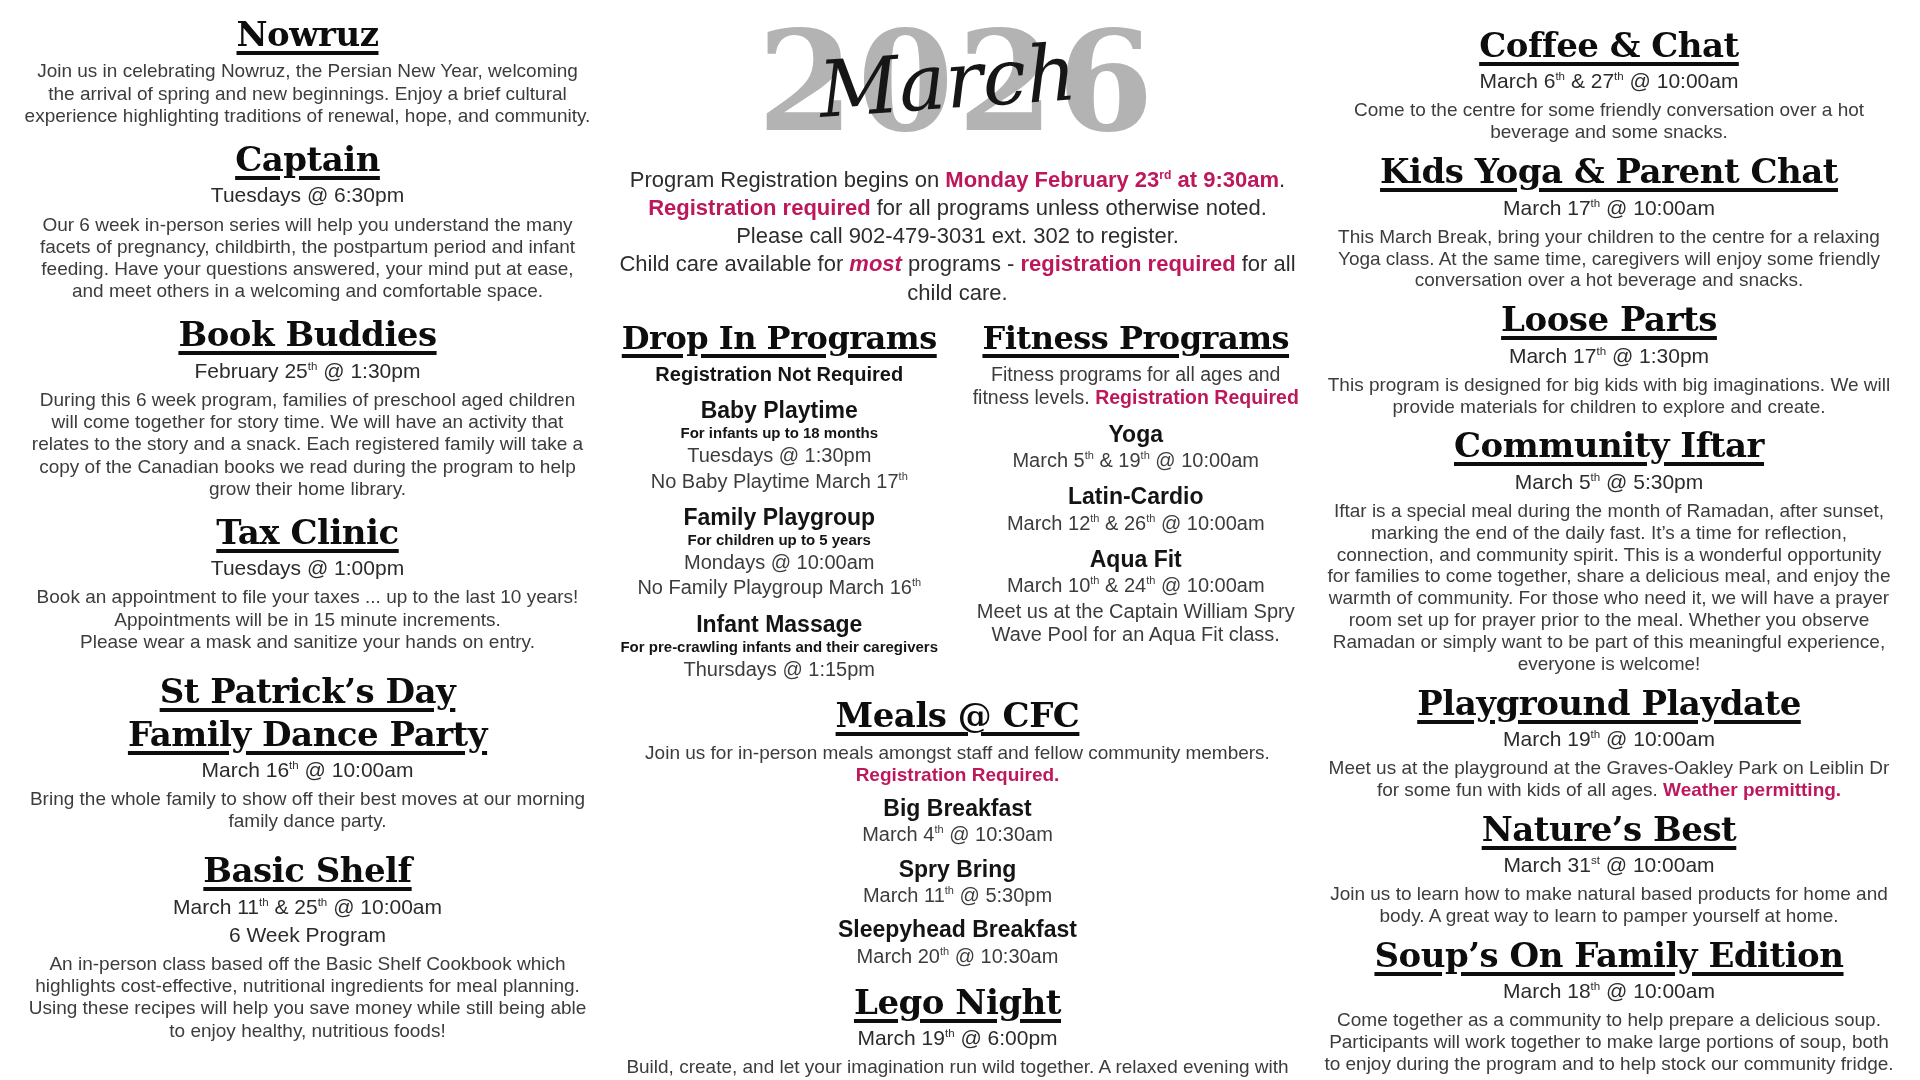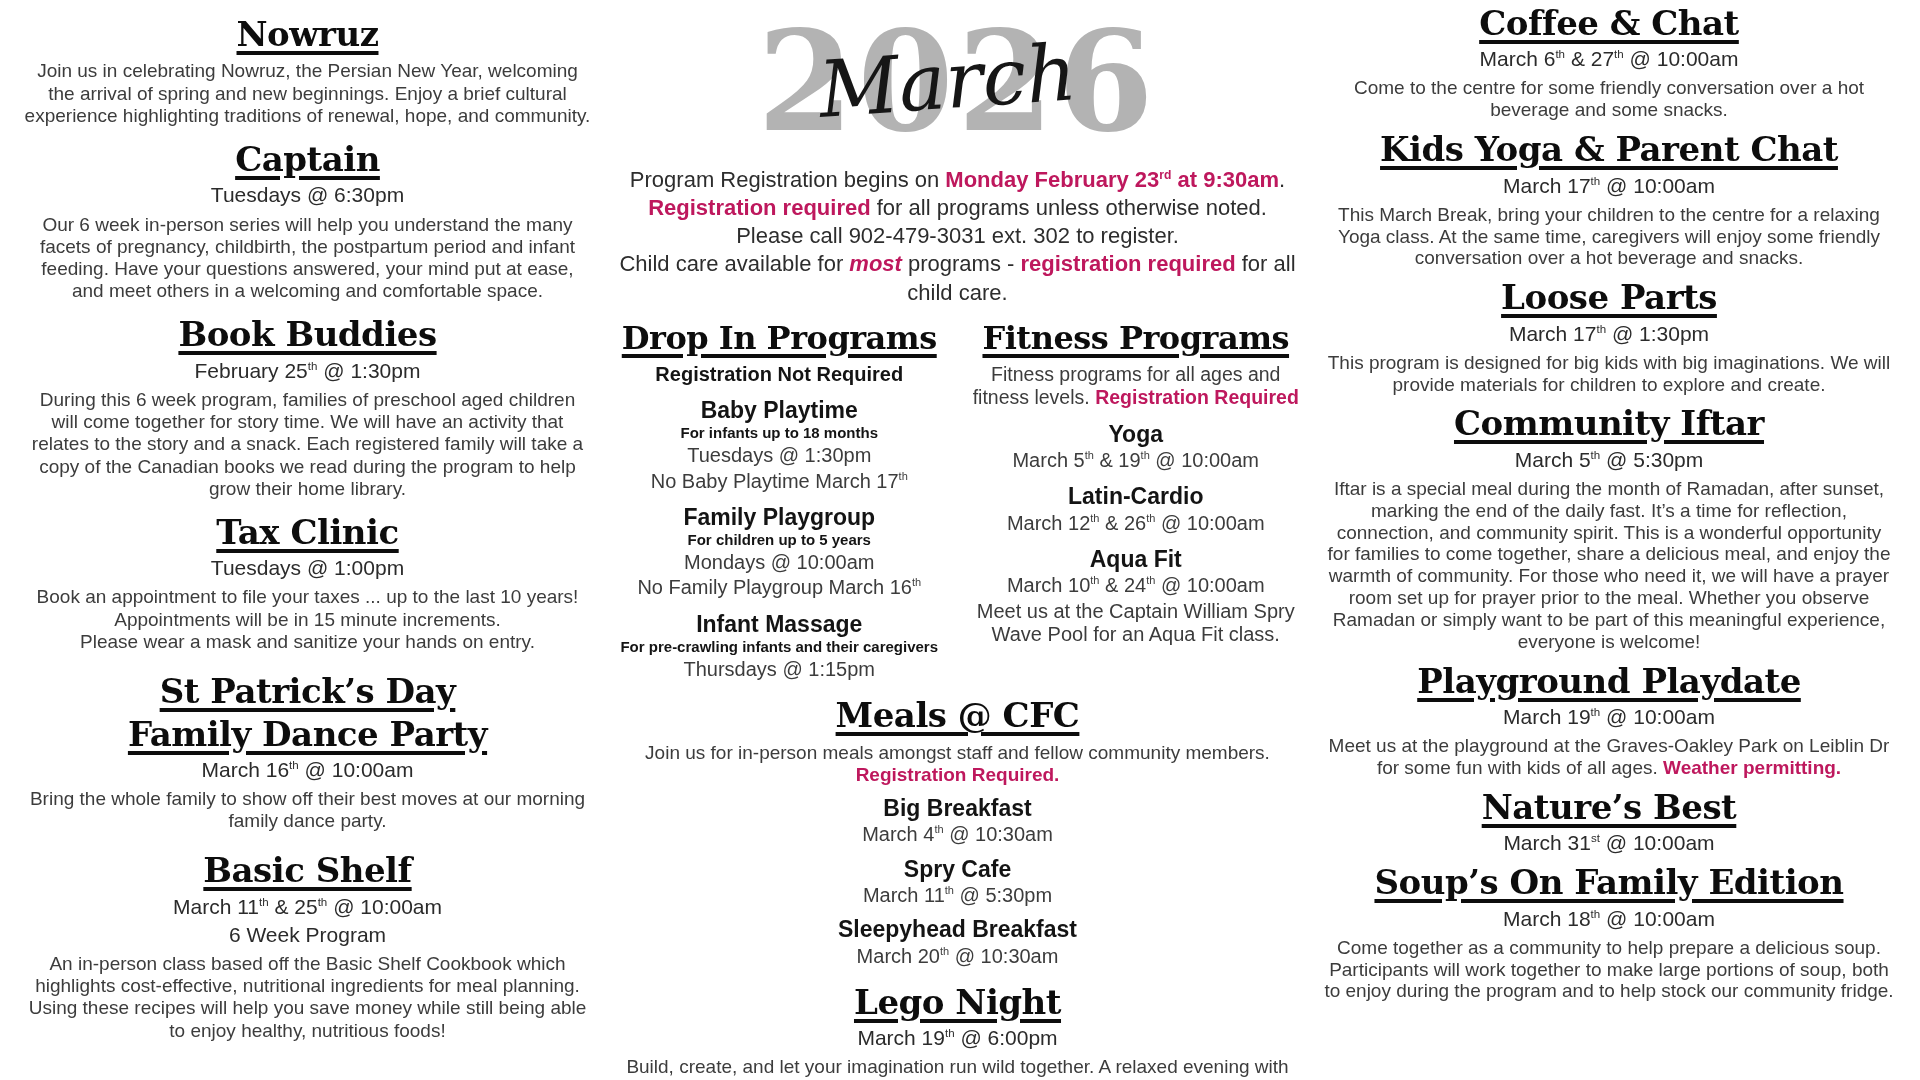--- a/index.html
+++ b/index.html
@@ -4,21 +4,21 @@
 <style>
   * { margin:0; padding:0; box-sizing:border-box; }
   html,body { background:#ffffff; }
   .page {
     width:1920px; height:1080px; background:#ffffff; overflow:hidden;
     display:flex; font-family:"Liberation Sans", sans-serif; color:#3c3c3c;
   }
   .col { text-align:center; }
   .col-left  { width:605px; padding:16px 14px 0 24px; }
   .col-center{ width:705px; padding:0 6px; }
-  .col-right { width:610px; padding:5px 26px 0 14px; }
+  .col-right { width:610px; padding:27px 26px 0 14px; }
 
   
   .sec { margin-bottom:14px; }
   .sec-title{
     font-family:"DejaVu Serif", serif; font-weight:bold; color:#0d0d0d;
     font-size:34px; line-height:1.1; letter-spacing:-0.5px;
     text-decoration:underline; text-decoration-thickness:4px; text-underline-offset:5px;
   }
   .sec-title-line{ display:block; margin-top:5px; }
   .sec-time{ font-size:21px; color:#2b2b2b; margin-top:5px; line-height:1.1; }
@@ -177,21 +177,21 @@
 
     <section class="center-sec">
       <h2 class="sec-title">Meals @ CFC</h2>
       <p class="sec-para">Join us for in-person meals amongst staff and fellow community members. <strong>Registration Required.</strong></p>
 
       <div class="meal">
         <div class="program-name">Big Breakfast</div>
         <div class="program-line">March 4<sup>th</sup> @ 10:30am</div>
       </div>
       <div class="meal">
-        <div class="program-name">Spry Cafe</div>
+        <div class="program-name">Spry Bring</div>
         <div class="program-line">March 11<sup>th</sup> @ 5:30pm</div>
       </div>
       <div class="meal">
         <div class="program-name">Sleepyhead Breakfast</div>
         <div class="program-line">March 20<sup>th</sup> @ 10:30am</div>
       </div>
     </section>
 
     <section class="center-sec">
       <h2 class="sec-title">Lego Night</h2>
@@ -229,20 +229,21 @@
 
     <section class="sec">
       <h2 class="sec-title">Playground Playdate</h2>
       <div class="sec-time">March 19<sup>th</sup> @ 10:00am</div>
       <p class="sec-para">Meet us at the playground at the Graves-Oakley Park on Leiblin Dr for some fun with kids of all ages. <strong>Weather permitting.</strong></p>
     </section>
 
     <section class="sec">
       <h2 class="sec-title">Nature’s Best</h2>
       <div class="sec-time">March 31<sup>st</sup> @ 10:00am</div>
+      <p class="sec-para">Join us to learn how to make natural based products for home and body. A great way to learn to pamper yourself at home.</p>
     </section>
 
     <section class="sec">
       <h2 class="sec-title">Soup’s On Family Edition</h2>
       <div class="sec-time">March 18<sup>th</sup> @ 10:00am</div>
       <p class="sec-para">Come together as a community to help prepare a delicious soup. Participants will work together to make large portions of soup, both to enjoy during the program and to help stock our community fridge.</p>
     </section>
 
   </div>
 

